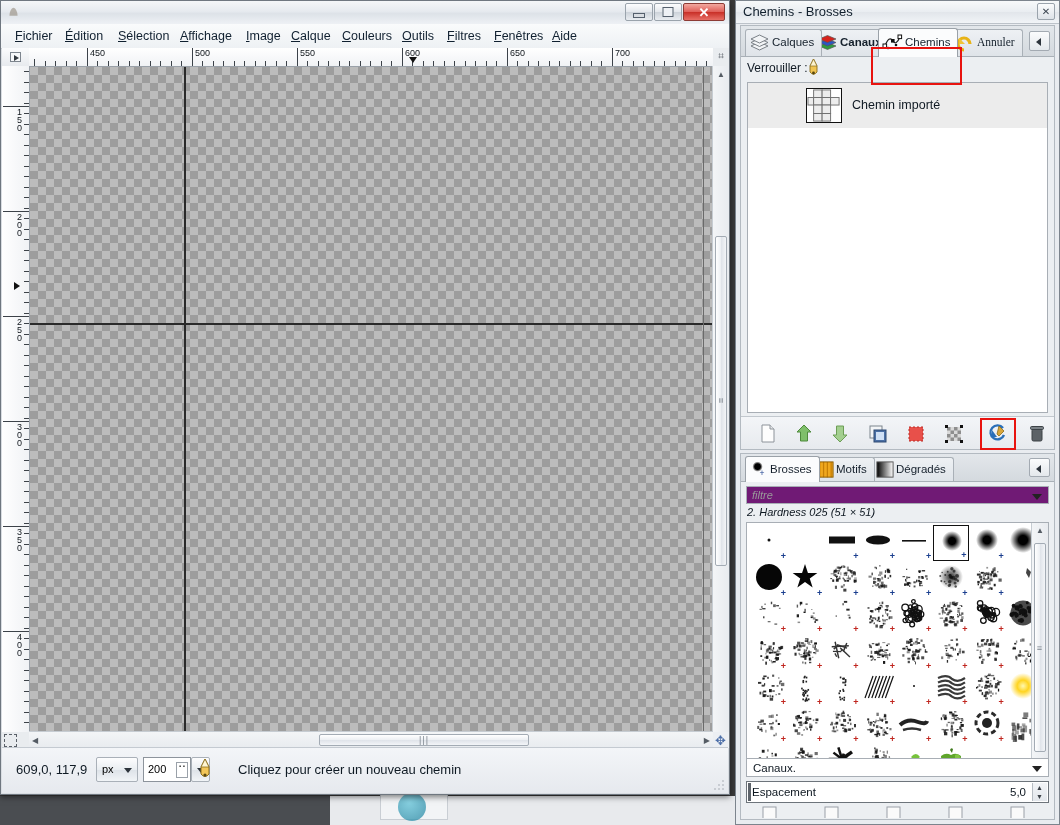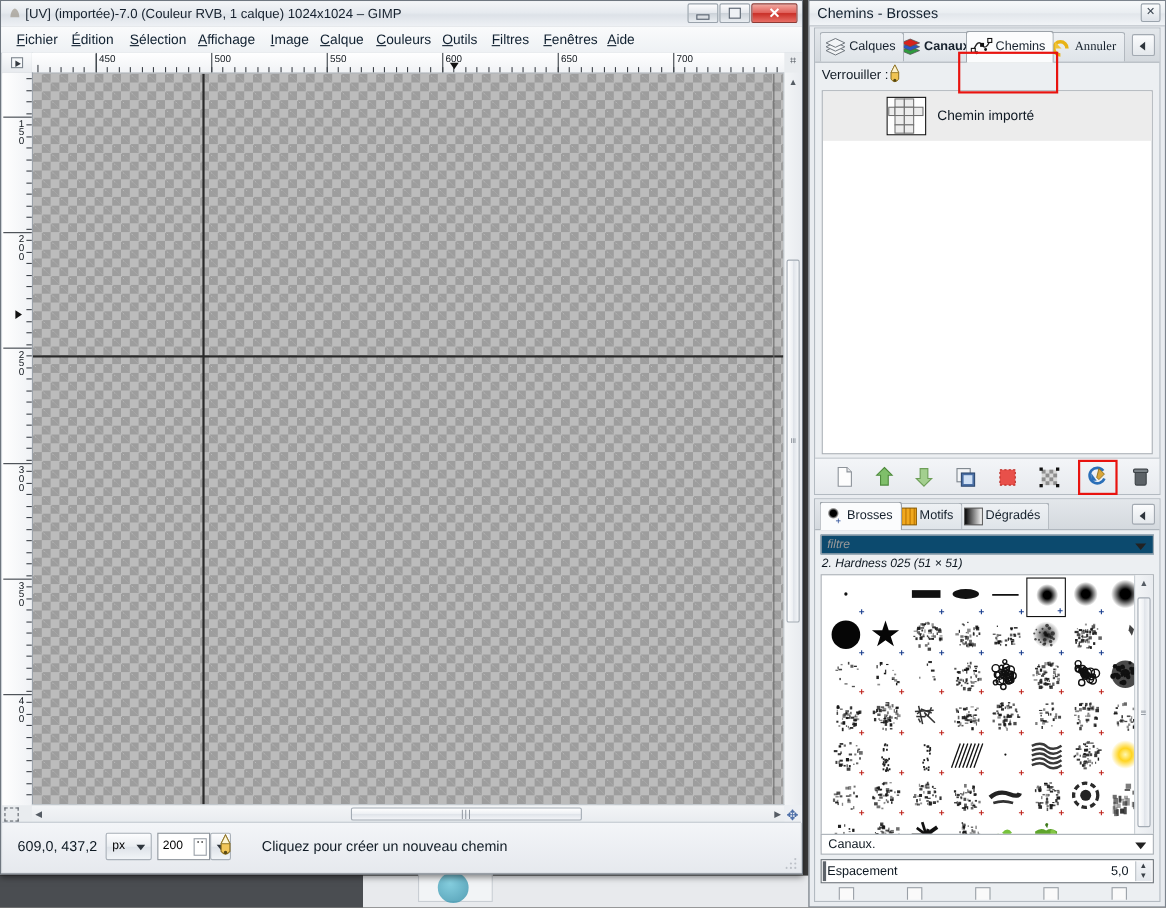--- a/index.html
+++ b/index.html
@@ -290,21 +290,21 @@
   .btab .ticon{position:absolute;left:3px;top:2px;width:20px;height:19px;}
   #btab-collapse{
     position:absolute;right:4px;top:4px;width:21px;height:19px;
     border:1px solid #a3aab2;border-radius:2px;box-sizing:border-box;
     background:linear-gradient(to bottom,#fbfcfd,#e4e8ec);
   }
   #btab-collapse .caret{position:absolute;left:6px;top:6px;
     border-top:4px solid transparent;border-bottom:4px solid transparent;border-right:5px solid #2d343c;}
   #filter-row{
     position:absolute;left:5px;top:32px;right:5px;height:18px;
-    background:#0c4a6e;border:1px solid #a8aeb5;box-sizing:border-box;
+    background:#701a75;border:1px solid #a8aeb5;box-sizing:border-box;
   }
   #filter-text{position:absolute;left:5px;top:2px;font-size:11px;font-style:italic;color:#9a9a9a;}
   #filter-caret{position:absolute;right:6px;top:7px;
     border-left:5px solid transparent;border-right:5px solid transparent;border-top:6px solid #222;}
   #brush-name{position:absolute;left:6px;top:52px;font-size:11px;font-style:italic;color:#0d1720;}
   #brush-grid-wrap{
     position:absolute;left:5px;top:68px;right:5px;height:251px;
     background:#fff;border:1px solid #a8aeb5;box-sizing:border-box;
   }
   #brush-grid{
@@ -360,21 +360,20 @@
   <div class="bg-peek" style="left:0px;top:796px;width:330px;height:29px;background:#4a4d51;"></div>
   <div class="bg-peek" style="left:380px;top:788px;width:66px;height:30px;background:#f2f4f6;border:1px solid #c9ced4;"></div>
   <div class="bg-peek" style="left:398px;top:793px;width:28px;height:28px;border-radius:50%;background:radial-gradient(circle at 40% 35%,#62c3d8,#1d7f9c);opacity:.75;"></div>
 
   <div id="gimp-window">
 
     <div id="titlebar">
       <svg id="title-icon" viewBox="0 0 16 16">
         <path d="M3 12 C3 6,6 2,8 2 C10 2,13 6,13 12 Z" fill="#8d8272"></path>
       </svg>
-      <div id="title-text">[UV] (importée)-7.0 (Couleur RVB, 1 calque) 1024x1024 – GIMP</div>
       <div class="winbtn" id="btn-min">
           <i></i>
         </div>
       <div class="winbtn" id="btn-max">
           <i></i>
         </div>
       <div class="winbtn" id="btn-close">
           <i>✕</i>
         </div>
     </div>
@@ -580,21 +579,21 @@
         </div>
       </div>
 
       <div id="quickmask"></div>
       <div id="zoomimg">⌗</div>
       <div id="sb-corner"></div>
       <div id="nav-icon">✥</div>
     </div>
 
     <div id="statusbar">
-      <div id="pos-label">609,0, 437,2</div>
+      <div id="pos-label">609,0, 117,9</div>
 
       <div id="unit-combo">
         <span class="u-txt">px</span>
         <span class="caret"></span>
       </div>
 
       <div id="zoom-combo">
         <span class="z-txt">200</span>
         <span id="zoom-spin">▪ ▪</span>
       </div>

